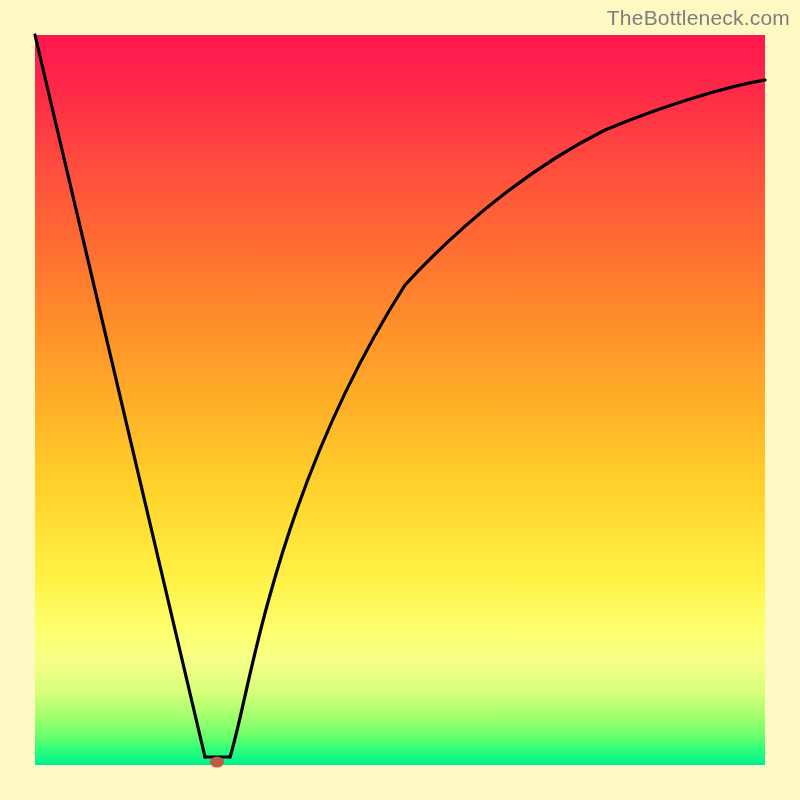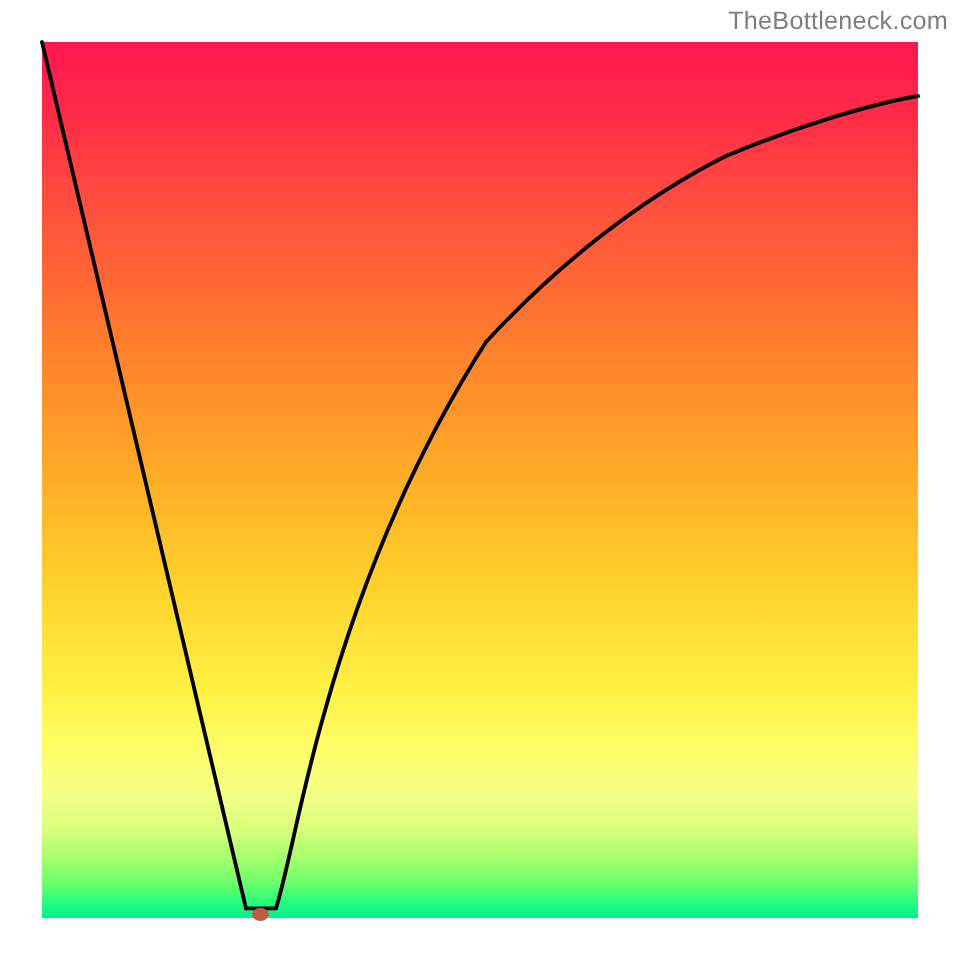--- a/index.html
+++ b/index.html
@@ -8,21 +8,21 @@
     width: 800px;
     height: 800px;
     background: #000;
     overflow: hidden;
     font-family: Arial, Helvetica, sans-serif;
   }
   .frame {
     position: relative;
     width: 800px;
     height: 800px;
-    background: #ffffff;
+    background: #fef9c3;
   }
   .plot-area {
     position: absolute;
     left: 35px;
     top: 35px;
     width: 730px;
     height: 730px;
     background: linear-gradient(to bottom,
       #ff1750 0%,
       #ff2a47 8%,

